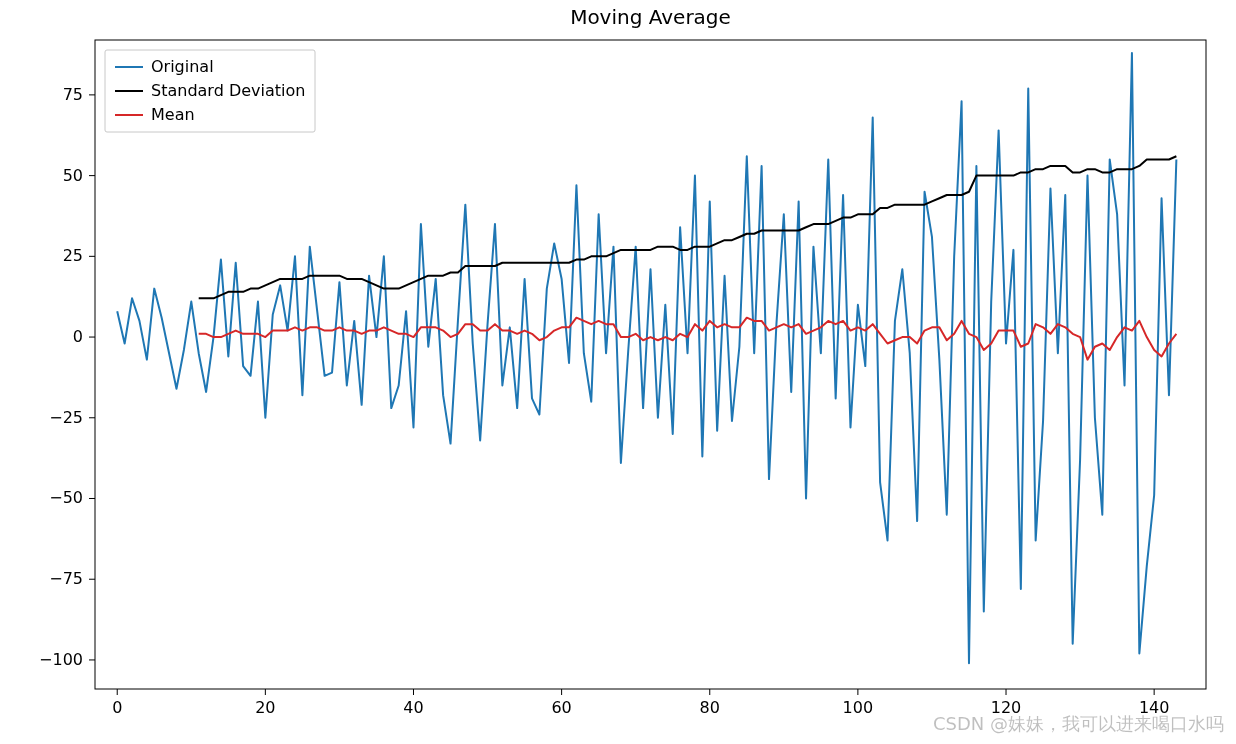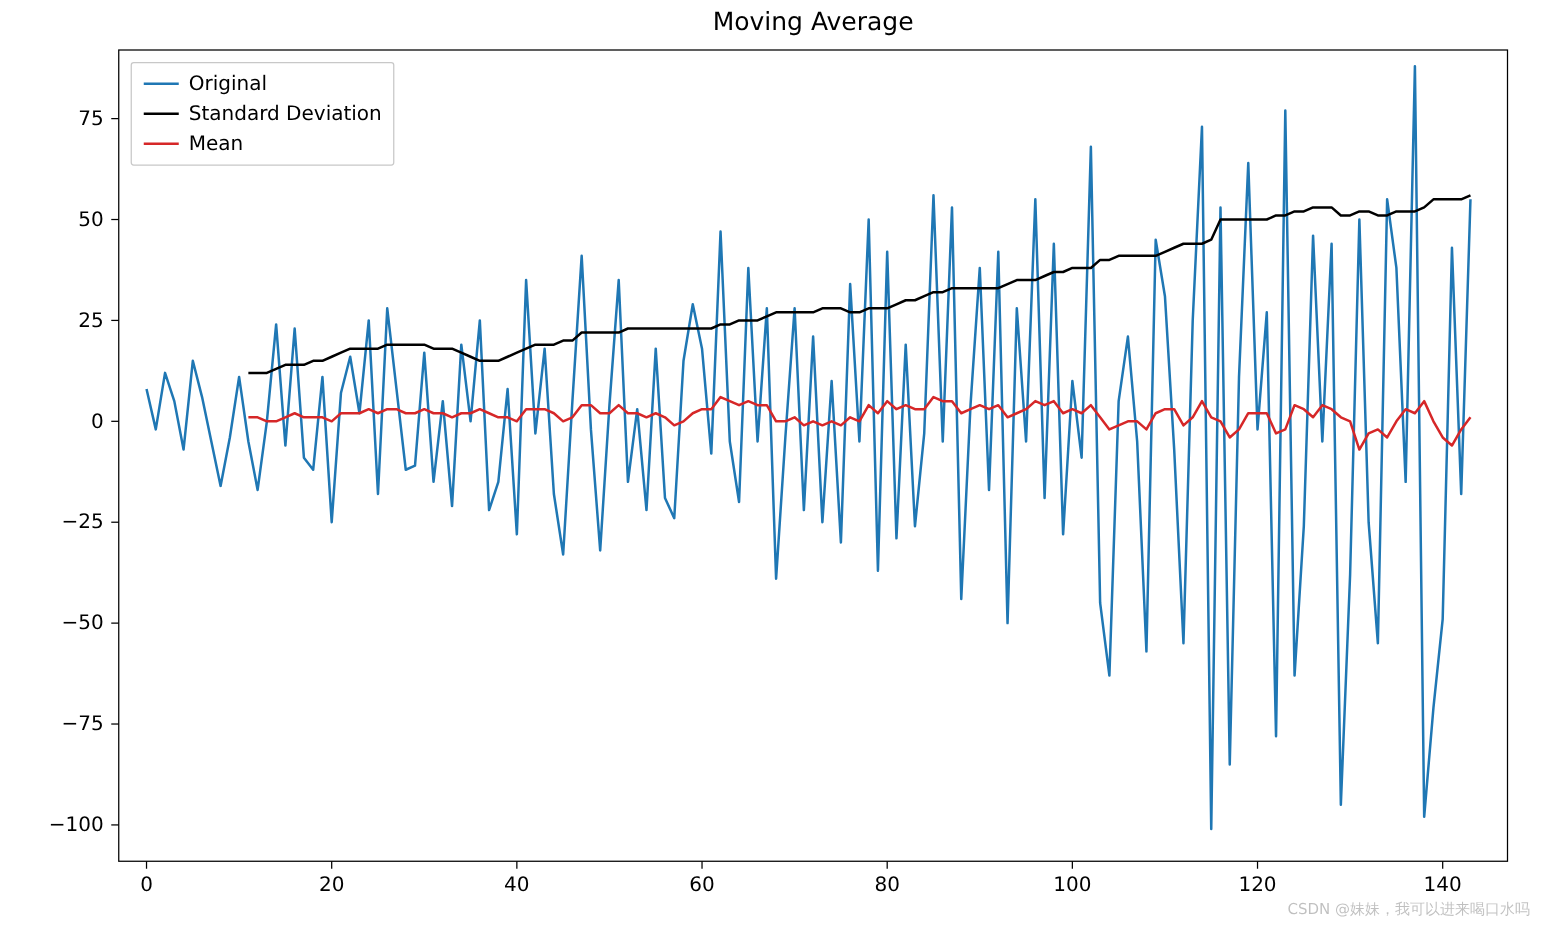--- a/index.html
+++ b/index.html
@@ -35,21 +35,21 @@
     stroke-width: 1;
   }
   .legend-text {
     font-size: 16px;
     fill: #000;
   }
   .watermark {
     position: absolute;
     right: 12px;
     bottom: 8px;
-    font-size: 12px;
+    font-size: 18px;
     color: rgba(0,0,0,0.25);
     pointer-events: none;
   }
 </style>
 </head>
 <body>
 
 <div class="chart-container">
   <svg id="chart-svg" width="1236" height="744">
       <rect x="95" y="40" width="1111" height="649" fill="none" stroke="#000" stroke-width="1"></rect>

